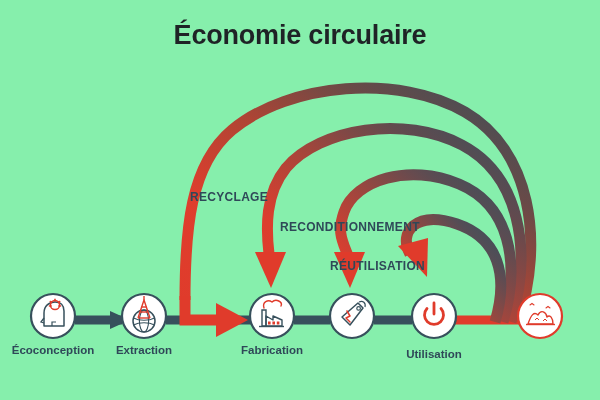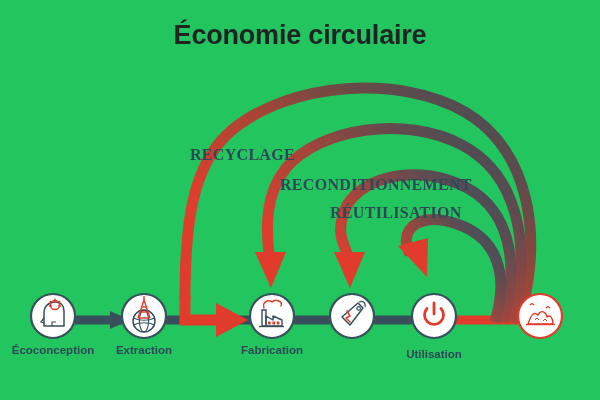--- a/index.html
+++ b/index.html
@@ -10,21 +10,21 @@
     width: 600px;
     height: 400px;
     background: #ffffff;
     font-family: "Liberation Sans", sans-serif;
     overflow: hidden;
   }
   #stage {
     position: relative;
     width: 600px;
     height: 400px;
-    background: #22c55e;
+    background: #86efac;
   }
   #diagram-title {
     position: absolute;
     left: 0;
     top: 20px;
     width: 600px;
     text-align: center;
     font-family: "Liberation Sans", sans-serif;
     font-size: 27px;
     font-weight: bold;
@@ -33,26 +33,27 @@
   }
   svg#canvas {
     position: absolute;
     left: 0;
     top: 0;
     width: 600px;
     height: 400px;
   }
   .arc-label {
     position: absolute;
-    font-family: Liberation Serif, serif;
-    font-size: 16px;
+    font-family: Liberation Sans, sans-serif;
+    font-size: 12px;
     font-weight: bold;
     color: #2f4858;
     letter-spacing: 0.3px;
     white-space: nowrap;
+    margin-top: 44px;
   }
   .node-label {
     position: absolute;
     font-family: "Liberation Sans", sans-serif;
     font-size: 11.5px;
     font-weight: bold;
     color: #2f4858;
     text-align: center;
     white-space: nowrap;
     line-height: 13px;
@@ -207,20 +208,20 @@
         <path d="M 535 320 L 537 318 L 539 320" stroke-width="1"></path>
         <path d="M 543 321 L 545 319 L 547 321" stroke-width="1"></path>
         <path d="M 530 305 L 532 303.4 L 534 305" stroke-width="1.1" stroke-linecap="round"></path>
         <path d="M 546 308 L 548 306.4 L 550 308" stroke-width="1.1" stroke-linecap="round"></path>
       </g>
     </g>
   </svg>
 
   <div class="arc-label" style="left:190px; top:146px;">RECYCLAGE</div>
   <div class="arc-label" style="left:232px; top:176px;padding-left:48px;">RECONDITIONNEMENT</div>
-  <div class="arc-label" style="left:330px; top:204px;">RÉUTILISATION</div>
+  <div class="arc-label" style="left:330px; top:215px;">RÉUTILISATION</div>
 
   <div class="node-label" style="left:0px; top:344px; width:106px;">Écoconception</div>
   <div class="node-label" style="left:94px; top:344px; width:100px;">Extraction</div>
   <div class="node-label" style="left:222px; top:344px; width:100px;">Fabrication</div>
   <div class="node-label" style="left:384px; top:348px; width:100px;">Utilisation</div>
 
 </div>
 
 </body></html>

